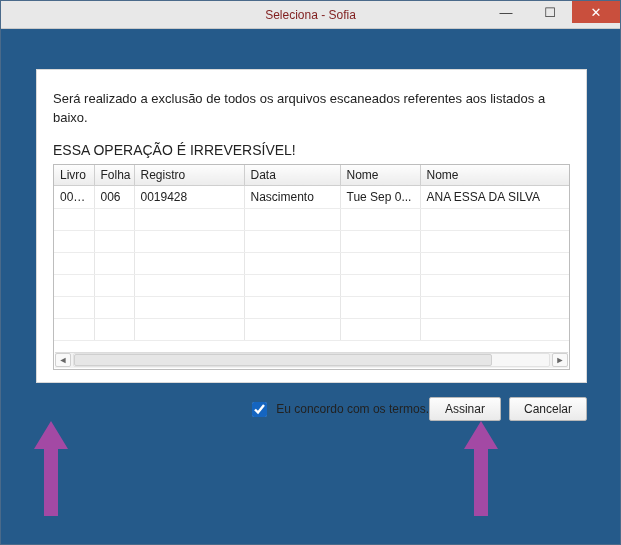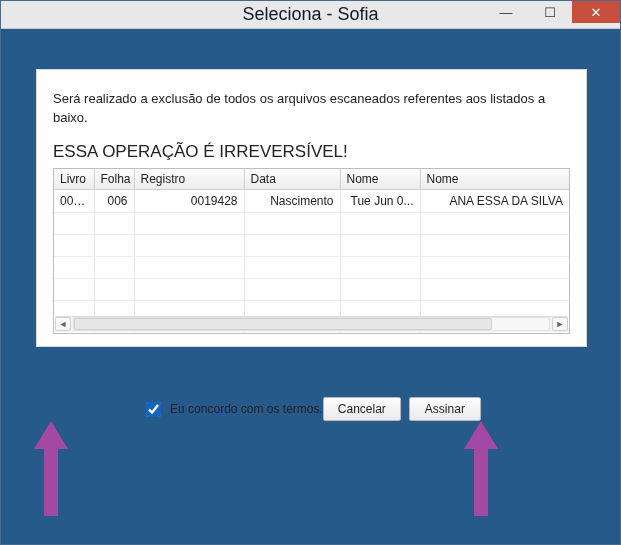--- a/index.html
+++ b/index.html
@@ -24,22 +24,22 @@
     background: #e8e8e8;
     display: flex;
     align-items: center;
     position: relative;
     border-bottom: 1px solid #c9c9c9;
   }
   .titlebar-title {
     position: absolute;
     left: 0; right: 0;
     text-align: center;
-    font-size: 18px;
-    color: #0f172a;
+    font-size: 12px;
+    color: #7f1d1d;
     pointer-events: none;
   }
   .titlebar-controls {
     position: absolute;
     right: 0; top: 0;
     display: flex;
     height: 22px;
   }
   .titlebar-btn {
     width: 44px;
@@ -68,28 +68,28 @@
     border: 1px solid #d9d9d9;
     padding: 20px 16px 12px 16px;
   }
   .msg1 {
     font-size: 13px;
     color: #222;
     line-height: 1.45;
     margin-bottom: 14px;
   }
   .msg2 {
-    font-size: 17px;
+    font-size: 14px;
     color: #222;
     margin-bottom: 6px;
   }
   .grid {
     border: 1px solid #bdbdbd;
     width: 100%;
-    height: 166px;
+    height: 206px;
     overflow: hidden;
     position: relative;
     background: #fff;
   }
   table {
     border-collapse: collapse;
     width: 100%;
     font-size: 12px;
     table-layout: fixed;
   }
@@ -107,21 +107,20 @@
   thead th:last-child { border-right: none; }
   tbody td {
     border-right: 1px solid #e6e6e6;
     border-bottom: 1px solid #ececec;
     padding: 4px 6px;
     height: 22px;
     color: #222;
     overflow: hidden;
     white-space: nowrap;
     text-overflow: ellipsis;
-    text-align: right;
   }
   tbody td:last-child { border-right: none; }
   .col-livro { width: 40px; }
   .col-folha { width: 40px; }
   .col-registro { width: 110px; }
   .col-tipo { width: 96px; }
   .col-data { width: 80px; }
   .col-nome { width: auto; }
 
   .hscroll {
@@ -156,21 +155,21 @@
     border-radius: 2px;
   }
 
   .footer-row {
     position: absolute;
     left: 35px;
     width: 551px;
     top: 396px;
     display: flex;
     align-items: center;
-    justify-content: center;
+    justify-content: flex-end;
   }
   .check-wrap {
     display: flex;
     align-items: center;
     gap: 6px;
     font-size: 12px;
     color: #222;
   }
   .check-wrap input[type="checkbox"] {
     width: 15px; height: 15px;
@@ -242,21 +241,21 @@
             <th>Nome</th>
             <th>Nome</th>
           </tr>
         </thead>
         <tbody>
           <tr>
             <td>000...</td>
             <td>006</td>
             <td>0019428</td>
             <td>Nascimento</td>
-            <td>Tue Jun 0...</td>
+            <td>Tue Sep 0...</td>
             <td>ANA ESSA DA SILVA</td>
           </tr>
           <tr>
               <td></td>
               <td></td>
               <td></td>
               <td></td>
               <td></td>
               <td></td>
             </tr>
@@ -311,22 +310,22 @@
       </div>
     </div>
   </div>
 
   <div class="footer-row">
     <label class="check-wrap">
       <input type="checkbox" checked="" style="">
       <span>Eu concordo com os termos.</span>
     </label>
     <div class="btns">
+      <button class="btn">Assinar</button>
       <button class="btn">Cancelar</button>
-      <button class="btn">Assinar</button>
     </div>
   </div>
 
   <div class="annot-arrow leftA">
     <svg viewBox="0 0 34 95">
       <path d="M17 0 L34 28 L24 28 L24 95 L10 95 L10 28 L0 28 Z" fill="#a349a4"></path>
     </svg>
   </div>
   <div class="annot-arrow rightA">
     <svg viewBox="0 0 34 95">

